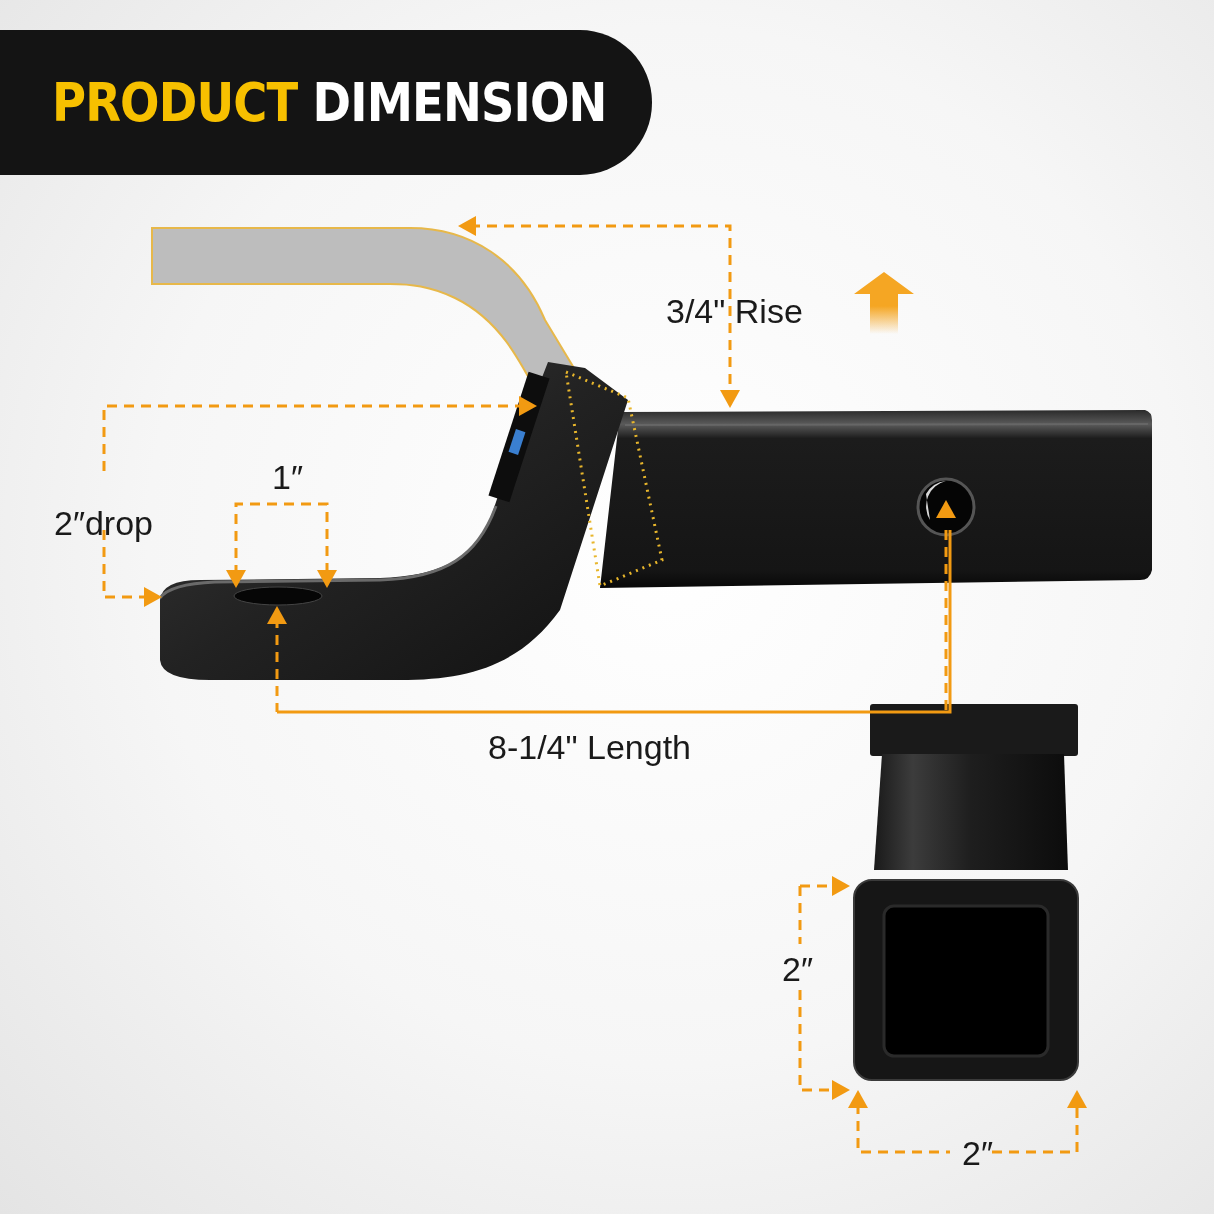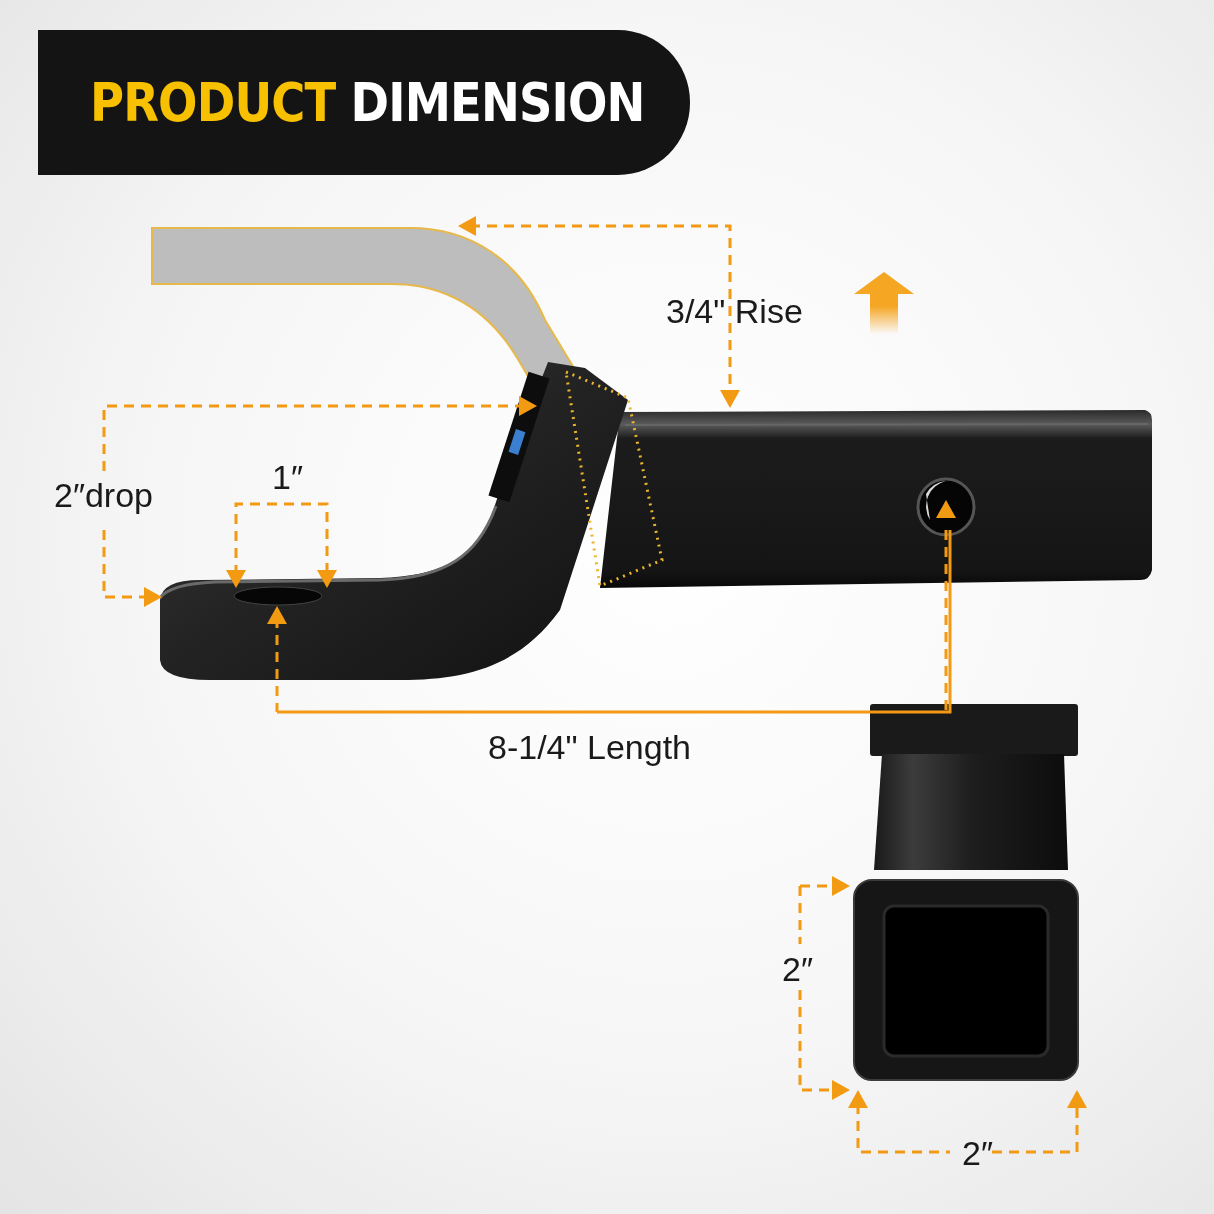--- a/index.html
+++ b/index.html
@@ -4,21 +4,21 @@
 <style>
   html, body { margin:0; padding:0; }
   body {
     width:1214px; height:1214px; overflow:hidden; position:relative;
     background: radial-gradient(ellipse at 55% 45%, #ffffff 0%, #f6f6f6 55%, #e4e4e4 100%);
     font-family: "Liberation Sans", sans-serif;
   }
   .banner {
     position:absolute; left:0; top:30px; width:652px; height:145px;
     background:#141414; border-radius:0 72px 72px 0;
-    display:flex; align-items:center;margin-left:38px;
+    display:flex; align-items:center;
   }
   .banner-title {
     margin-left:52px; font-family:"DejaVu Sans", sans-serif; font-weight:bold;
     font-size:54px; letter-spacing:-1px; transform:scaleX(0.86); transform-origin:left center;
     white-space:nowrap;
   }
   .w1 { color:#f7c000; }
   .w2 { color:#ffffff; }
   .label {
     position:absolute; color:#1a1a1a; font-size:34px; white-space:nowrap;
@@ -124,17 +124,17 @@
     <polygon points="858,1090 848,1108 868,1108"></polygon>
     <polygon points="1077,1090 1067,1108 1087,1108"></polygon>
   </g>
 
   <g>
     <polygon points="884,272 914,294 898,294 898,334 870,334 870,294 854,294" fill="url(#arrowfade)"></polygon>
   </g>
 </svg>
 
 <div class="label" style="left:666px; top:292px;">3/4" Rise</div>
-<div class="label" style="left:54px; top:476px;text-align:right;">2″drop</div>
+<div class="label" style="left:54px; top:504px;text-align:right;">2″drop</div>
 <div class="label" style="left:272px; top:458px;">1″</div>
 <div class="label" style="left:488px; top:728px;">8-1/4" Length</div>
 <div class="label" style="left:782px; top:950px;">2″</div>
 <div class="label" style="left:962px; top:1134px;">2″</div>
 
 </body></html>

